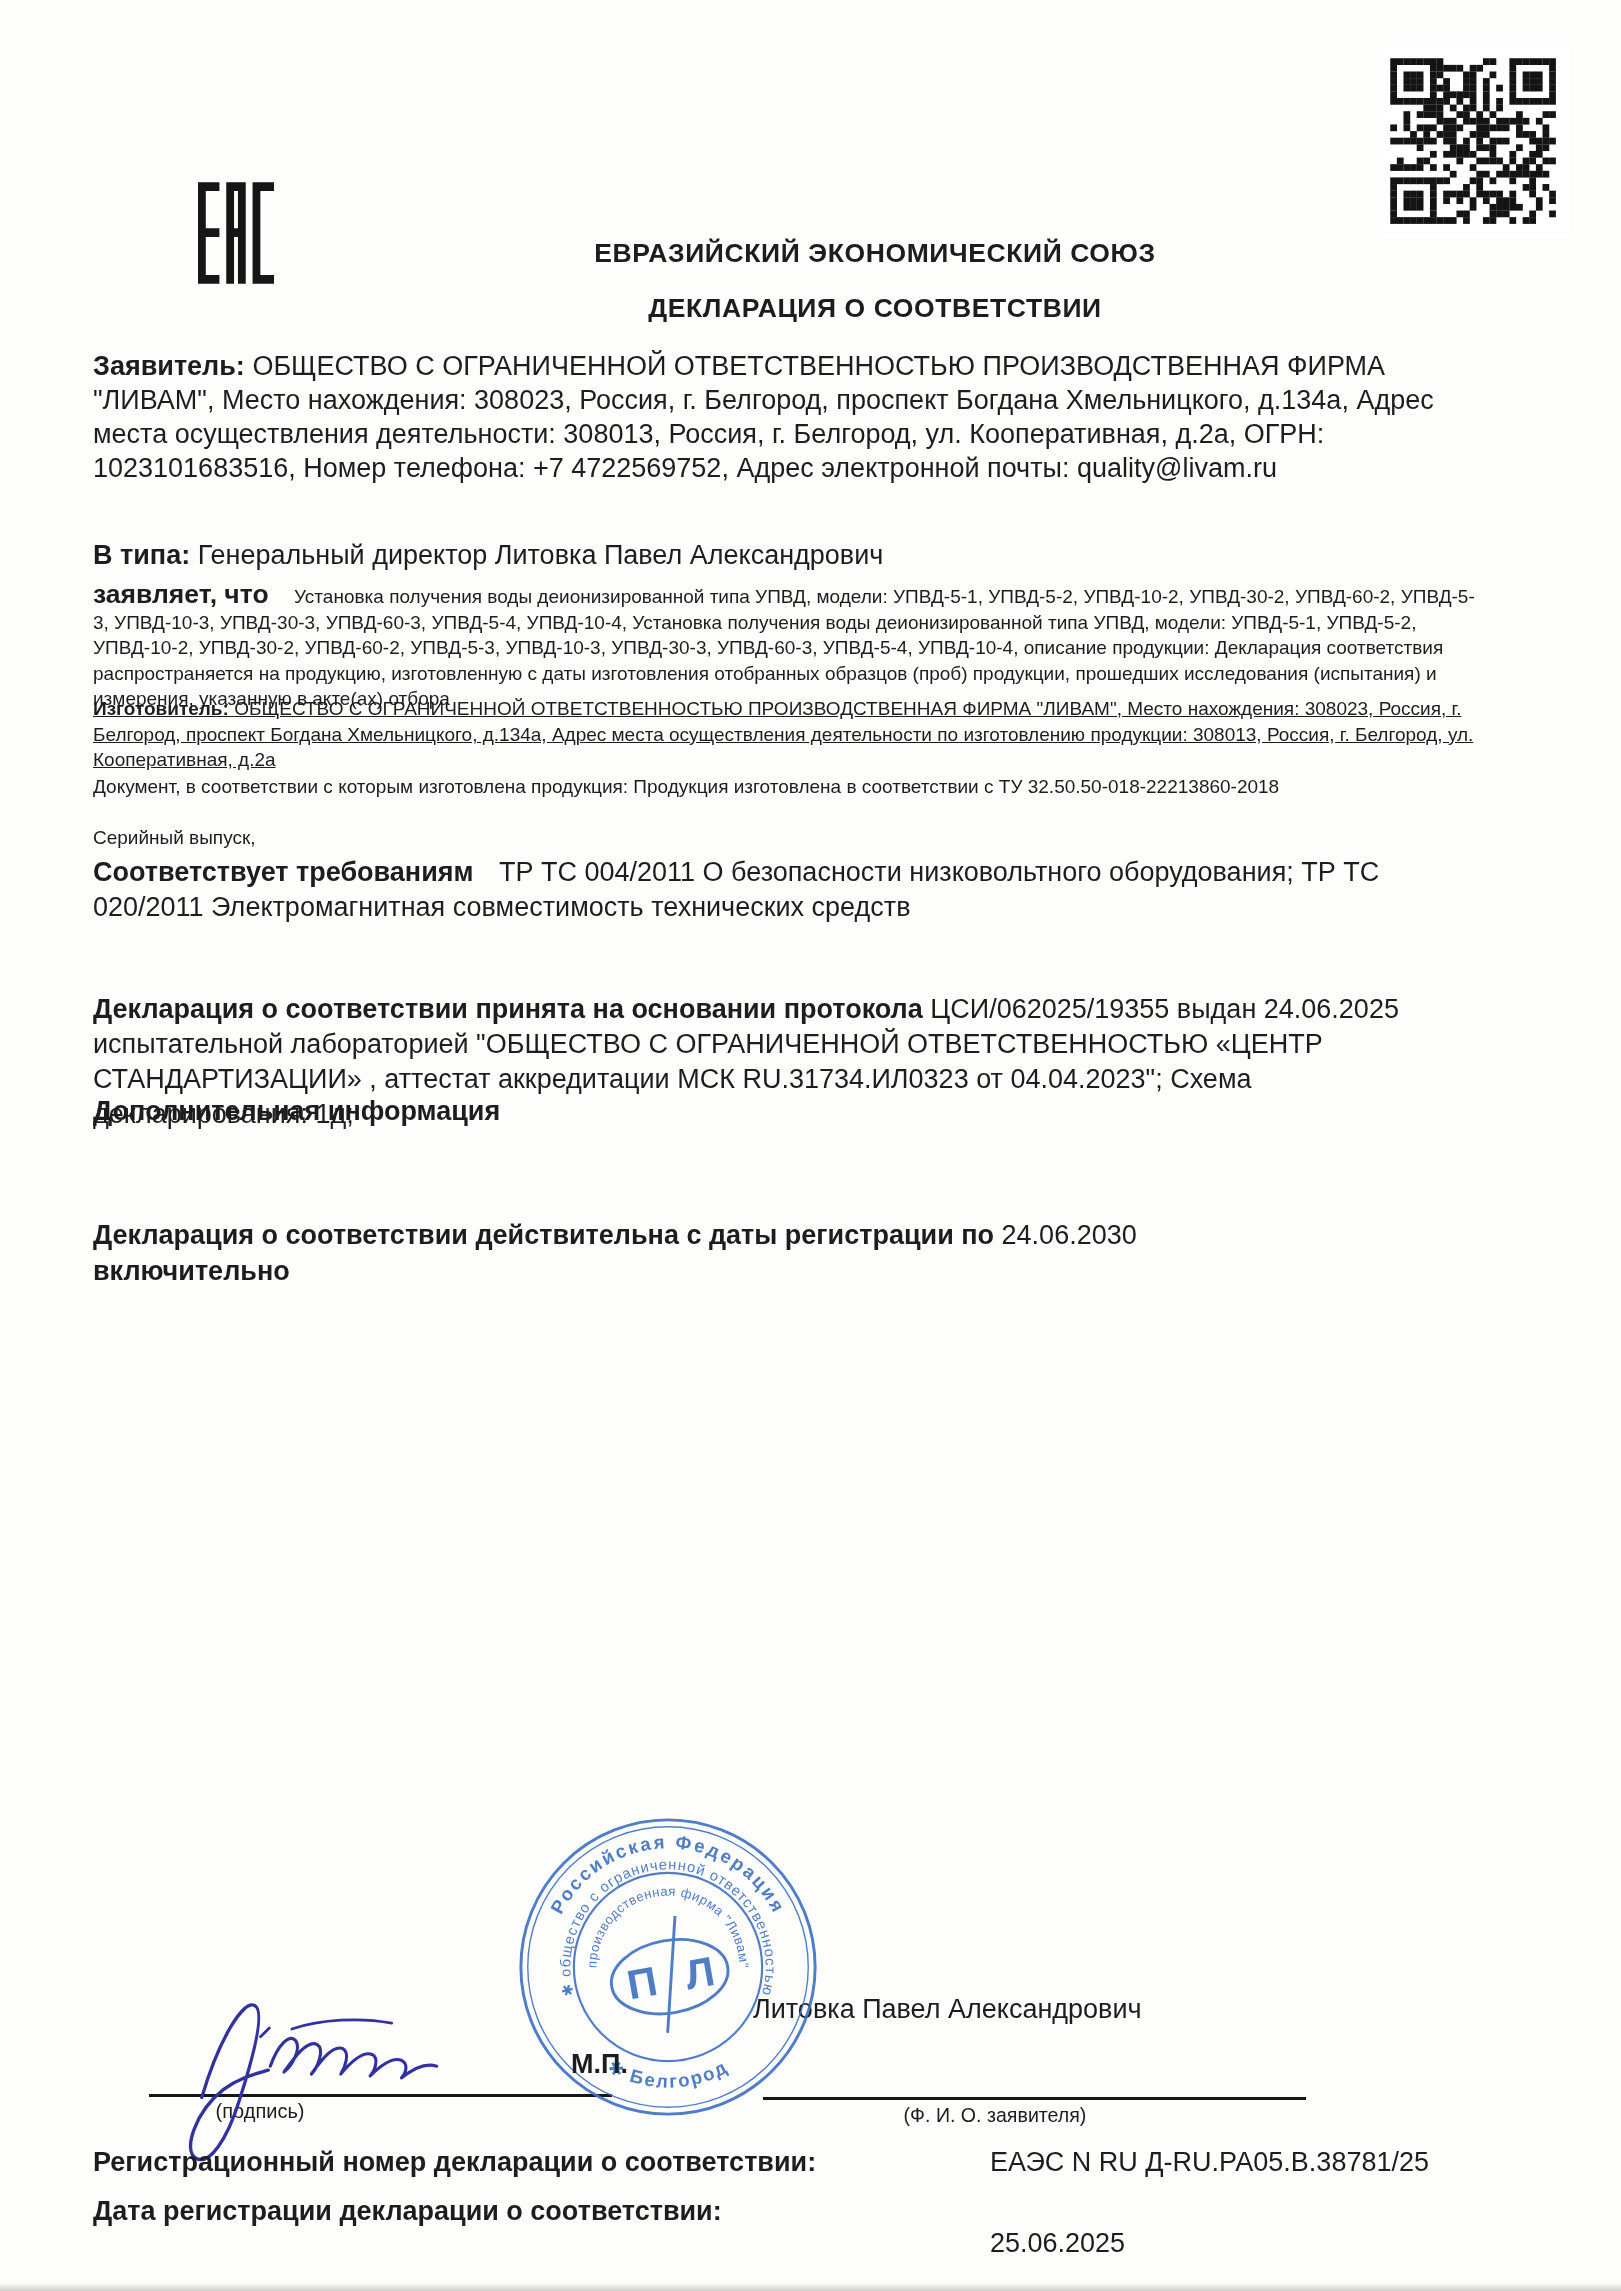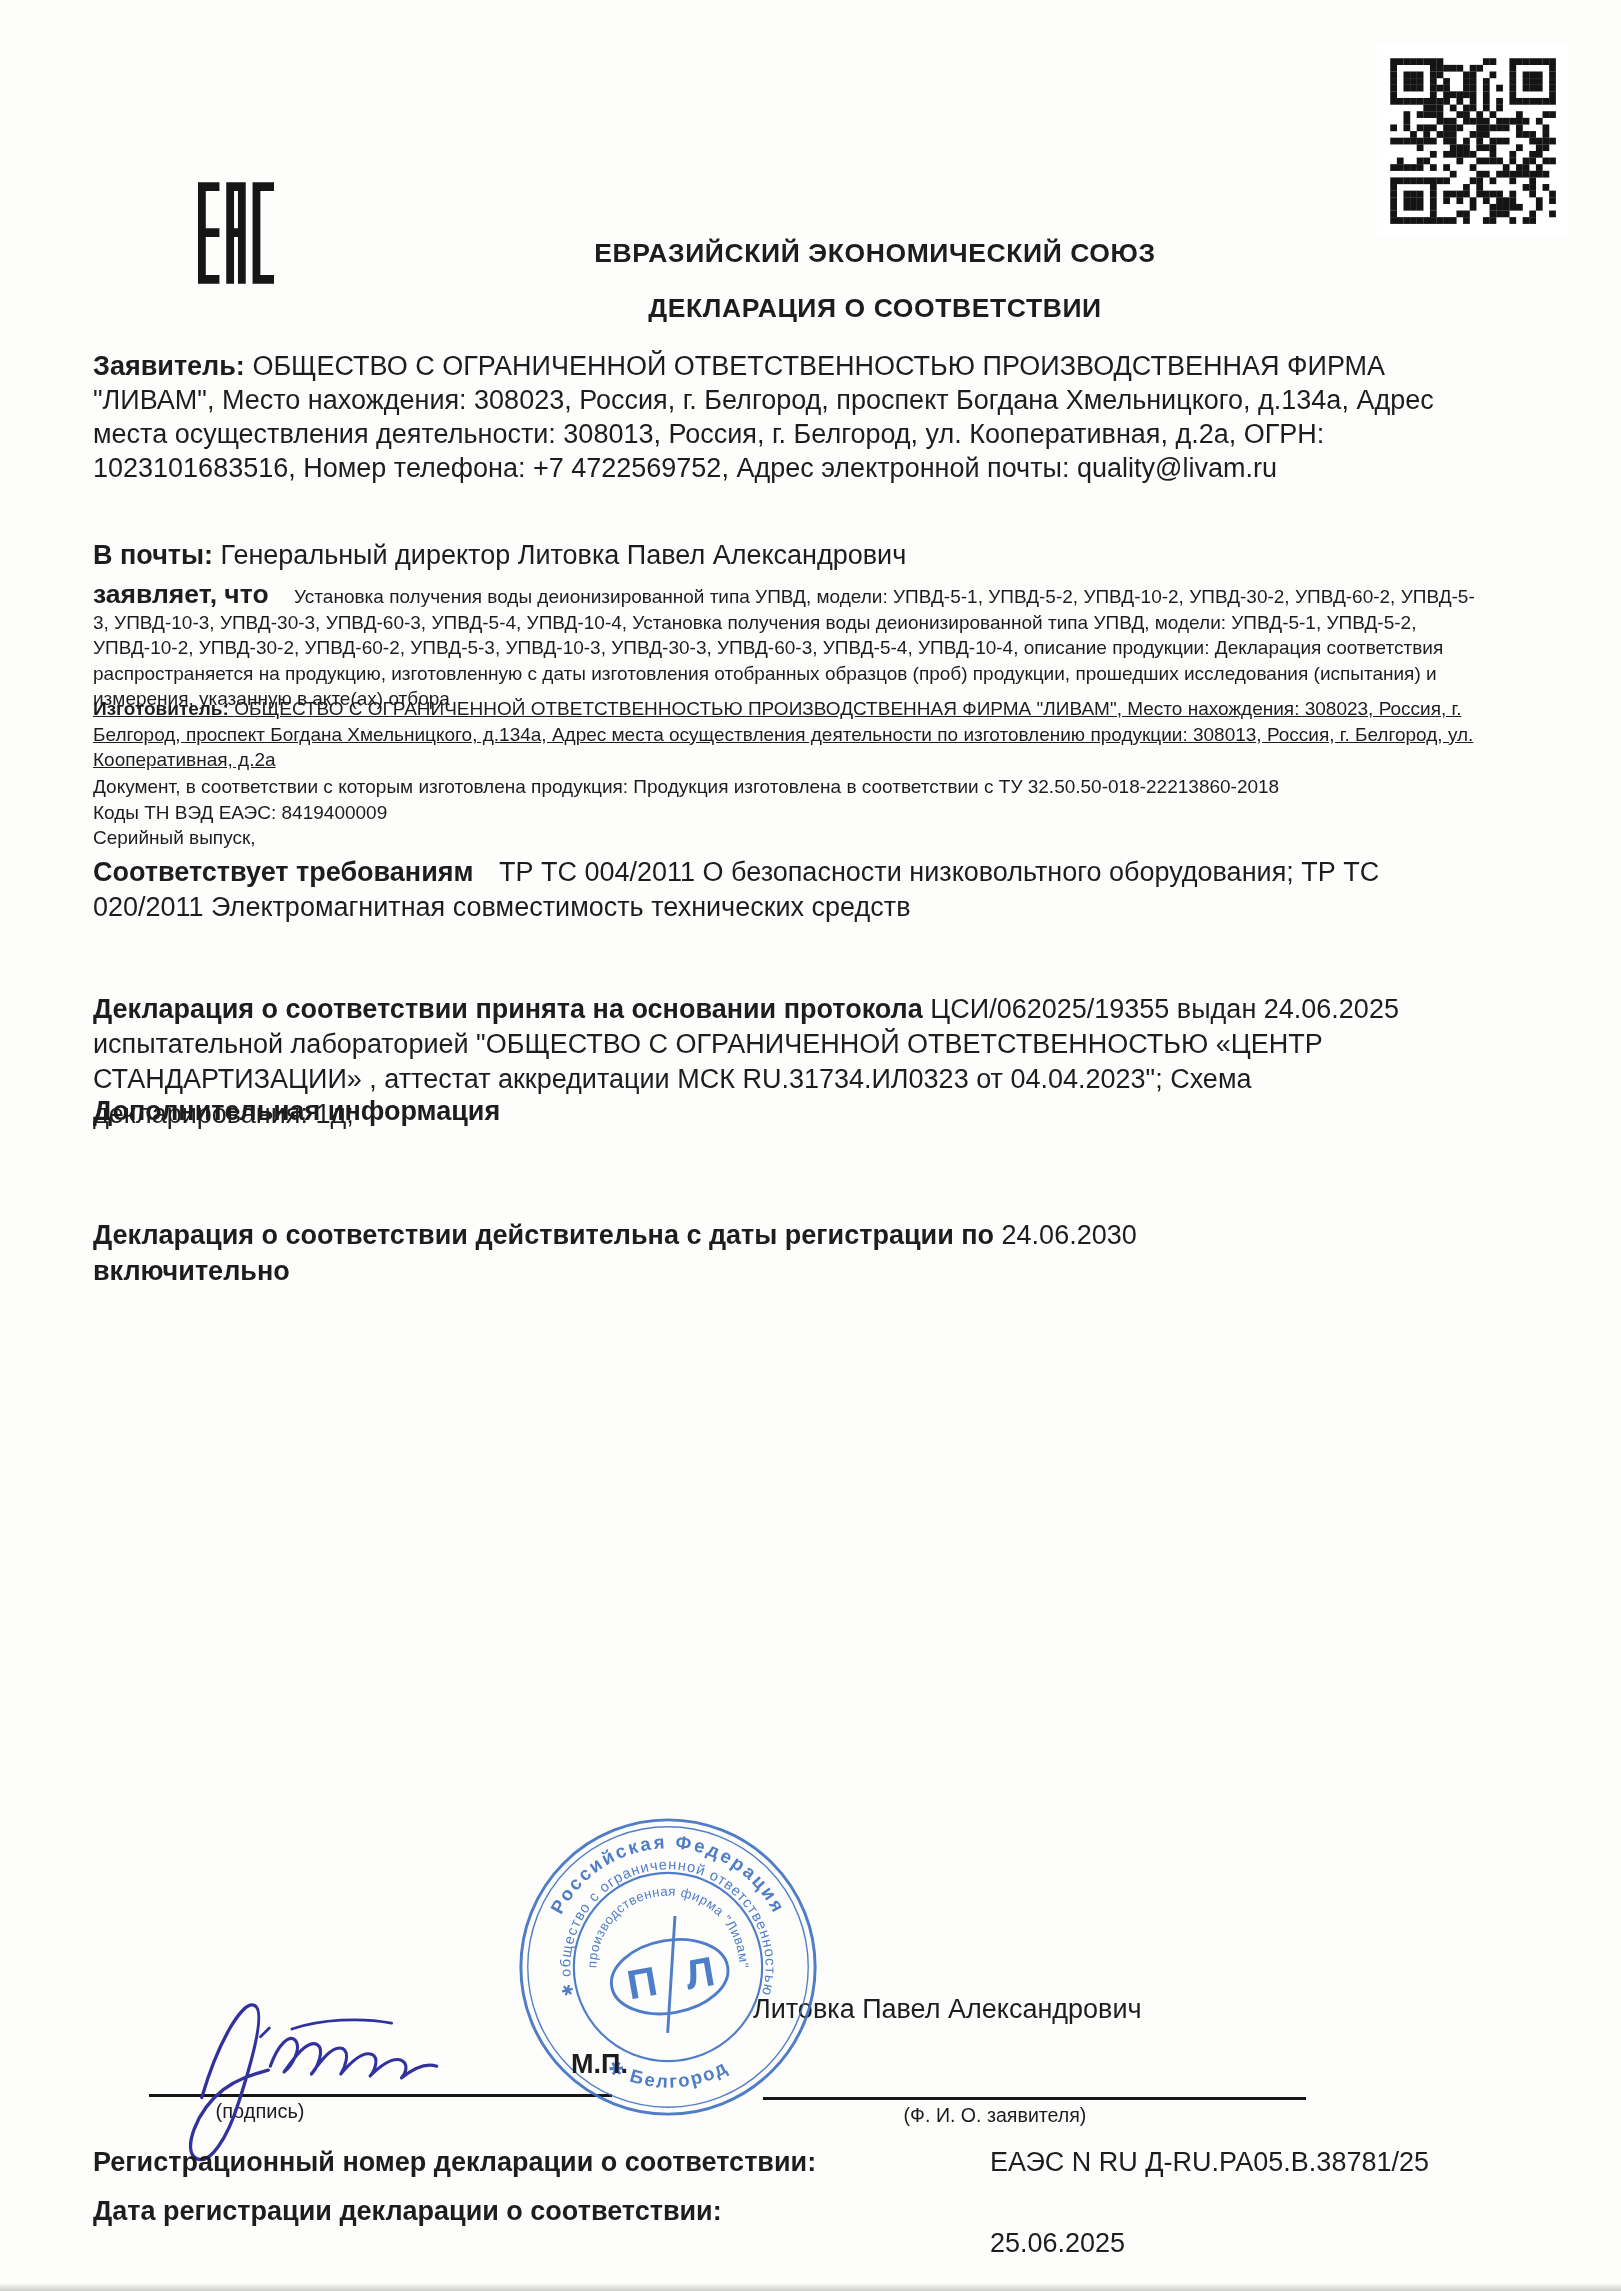--- a/index.html
+++ b/index.html
@@ -377,35 +377,34 @@
 
   <div class="abs title" style="left:321px;top:293px;width:1108px;">ДЕКЛАРАЦИЯ О СООТВЕТСТВИИ</div>
   <div class="abs title" style="left:321px;top:238px;width:1108px;">ЕВРАЗИЙСКИЙ ЭКОНОМИЧЕСКИЙ СОЮЗ</div>
 
   <div class="abs para" style="left:93px;top:349px;width:1367px;">
     <b>Заявитель:</b>
     <span>ОБЩЕСТВО С ОГРАНИЧЕННОЙ ОТВЕТСТВЕННОСТЬЮ ПРОИЗВОДСТВЕННАЯ ФИРМА "ЛИВАМ", Место нахождения: 308023, Россия, г. Белгород, проспект Богдана Хмельницкого, д.134а, Адрес места осуществления деятельности: 308013, Россия, г. Белгород, ул. Кооперативная, д.2а, ОГРН: 1023101683516, Номер телефона: +7 4722569752, Адрес электронной почты: quality@livam.ru</span>
   </div>
 
   <div class="abs para" style="left:93px;top:538px;width:1431px;">
-    <b>В почты:</b>
+    <b>В типа:</b>
     <span>Генеральный директор Литовка Павел Александрович</span>
   </div>
 
   <div class="abs small" style="left:93px;top:582px;width:1397px;">
     <b style="font-size:26.5px;">заявляет, что</b><span class="gap-lg"></span><span>Установка получения воды деионизированной типа УПВД, модели: УПВД-5-1, УПВД-5-2, УПВД-10-2, УПВД-30-2, УПВД-60-2, УПВД-5-3, УПВД-10-3, УПВД-30-3, УПВД-60-3, УПВД-5-4, УПВД-10-4, Установка получения воды деионизированной типа УПВД, модели: УПВД-5-1, УПВД-5-2, УПВД-10-2, УПВД-30-2, УПВД-60-2, УПВД-5-3, УПВД-10-3, УПВД-30-3, УПВД-60-3, УПВД-5-4, УПВД-10-4, описание продукции: Декларация соответствия распространяется на продукцию, изготовленную с даты изготовления отобранных образцов (проб) продукции, прошедших исследования (испытания) и измерения, указанную в акте(ах) отбора</span>
   </div>
 
   <div class="abs small" style="left:93px;top:696px;width:1407px;text-decoration:underline;">
     <b>Изготовитель:</b>
     <span>ОБЩЕСТВО С ОГРАНИЧЕННОЙ ОТВЕТСТВЕННОСТЬЮ ПРОИЗВОДСТВЕННАЯ ФИРМА "ЛИВАМ", Место нахождения: 308023, Россия, г. Белгород, проспект Богдана Хмельницкого, д.134а, Адрес места осуществления деятельности по изготовлению продукции: 308013, Россия, г. Белгород, ул. Кооперативная, д.2а</span>
   </div>
 
   <div class="abs small" style="left:93px;top:774px;width:1431px;">Документ, в соответствии с которым изготовлена продукция: Продукция изготовлена в соответствии с ТУ 32.50.50-018-22213860-2018</div>
-  <div class="abs small" style="left:93px;top:800px;width:1431px;">Коды ТН ВЭД ЕАЭС: 8419400009</div>
   <div class="abs small" style="left:93px;top:825px;width:1431px;">Серийный выпуск,</div>
 
   <div class="abs para" style="left:93px;top:846px;width:1377px;line-height:35px;padding-top:5.9px;margin-top:0;">
     <div style="height:0;"></div>
     <div style="margin-top:2.9px;">
       <b>Соответствует требованиям</b><span class="gap-lg"></span><span>ТР ТС 004/2011 О безопасности низковольтного оборудования; ТР ТС 020/2011 Электромагнитная совместимость технических средств</span>
     </div>
   </div>
 
   <div class="abs para" style="left:93px;top:992px;width:1338px;line-height:35px;">

